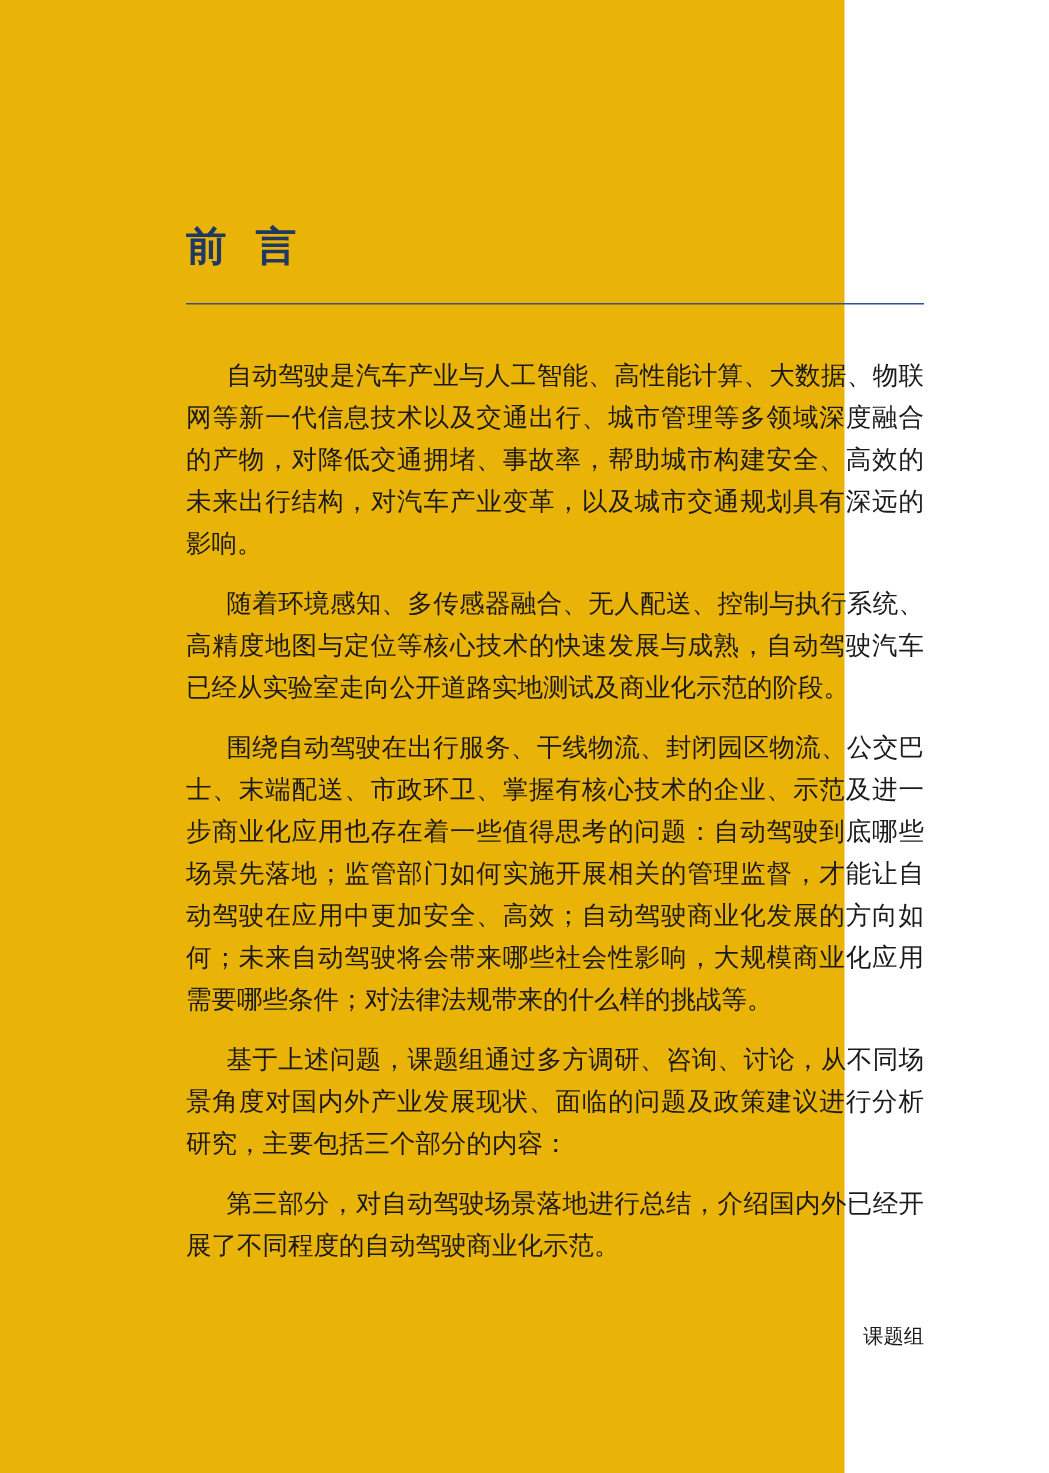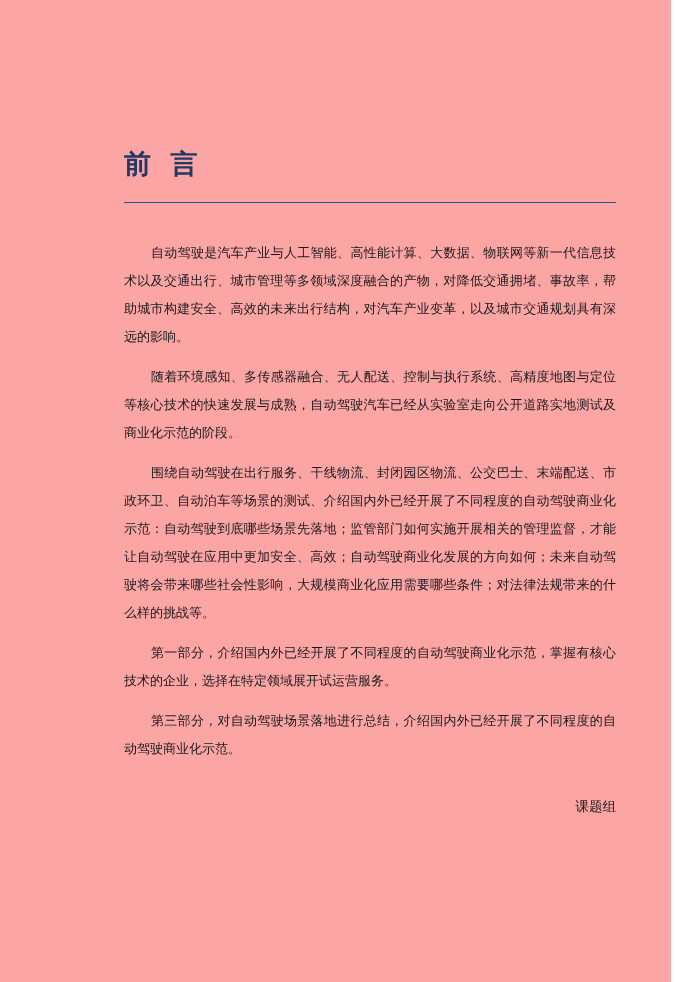--- a/index.html
+++ b/index.html
@@ -8,23 +8,23 @@
   }
   body {
     width: 699px;
     height: 982px;
     background: #ffffff;
     font-family: "Liberation Sans", "DejaVu Sans", sans-serif;
     overflow: hidden;
   }
   .page {
     position: relative;
-    width: 671px;
+    width: 563px;
     height: 982px;
-    background: #fca5a5;
+    background: #eab308;
     box-sizing: border-box;
   }
   .content {
     position: absolute;
     left: 124px;
     top: 0;
     width: 492px;
   }
   .title-block {
     margin-top: 148px;
@@ -42,26 +42,26 @@
     margin-top: 22px;
     width: 492px;
     height: 1px;
     background: #2E5496;
   }
   .body-text {
     margin-top: 36px;
   }
   p.para {
     margin: 0 0 12px 0;
-    font-size: 13px;
+    font-size: 17px;
     line-height: 28px;
     color: #1a1a1a;
     text-align: justify;
     text-indent: 27px;
-    font-family: Liberation Serif, serif;
+    font-family: Liberation Mono, monospace;
   }
   .signature {
     margin-top: 30px;
     text-align: right;
     font-size: 13.5px;
     line-height: 28px;
     color: #1a1a1a;
   }
   .signature div {
     margin-bottom: 2px;
@@ -74,22 +74,22 @@
   <div class="content">
 
     <div class="title-block">
       <h1 class="doc-title">前 言</h1>
       <div class="title-rule"></div>
     </div>
 
     <div class="body-text">
       <p class="para">自动驾驶是汽车产业与人工智能、高性能计算、大数据、物联网等新一代信息技术以及交通出行、城市管理等多领域深度融合的产物，对降低交通拥堵、事故率，帮助城市构建安全、高效的未来出行结构，对汽车产业变革，以及城市交通规划具有深远的影响。</p>
       <p class="para">随着环境感知、多传感器融合、无人配送、控制与执行系统、高精度地图与定位等核心技术的快速发展与成熟，自动驾驶汽车已经从实验室走向公开道路实地测试及商业化示范的阶段。</p>
-      <p class="para">围绕自动驾驶在出行服务、干线物流、封闭园区物流、公交巴士、末端配送、市政环卫、自动泊车等场景的测试、介绍国内外已经开展了不同程度的自动驾驶商业化示范：自动驾驶到底哪些场景先落地；监管部门如何实施开展相关的管理监督，才能让自动驾驶在应用中更加安全、高效；自动驾驶商业化发展的方向如何；未来自动驾驶将会带来哪些社会性影响，大规模商业化应用需要哪些条件；对法律法规带来的什么样的挑战等。</p>
-      <p class="para">第一部分，介绍国内外已经开展了不同程度的自动驾驶商业化示范，掌握有核心技术的企业，选择在特定领域展开试运营服务。</p>
+      <p class="para">围绕自动驾驶在出行服务、干线物流、封闭园区物流、公交巴士、末端配送、市政环卫、掌握有核心技术的企业、示范及进一步商业化应用也存在着一些值得思考的问题：自动驾驶到底哪些场景先落地；监管部门如何实施开展相关的管理监督，才能让自动驾驶在应用中更加安全、高效；自动驾驶商业化发展的方向如何；未来自动驾驶将会带来哪些社会性影响，大规模商业化应用需要哪些条件；对法律法规带来的什么样的挑战等。</p>
+      <p class="para">基于上述问题，课题组通过多方调研、咨询、讨论，从不同场景角度对国内外产业发展现状、面临的问题及政策建议进行分析研究，主要包括三个部分的内容：</p>
       <p class="para">第三部分，对自动驾驶场景落地进行总结，介绍国内外已经开展了不同程度的自动驾驶商业化示范。</p>
     </div>
 
     <div class="signature">
       <div>课题组</div>
 
     </div>
 
   </div>
 </div>

